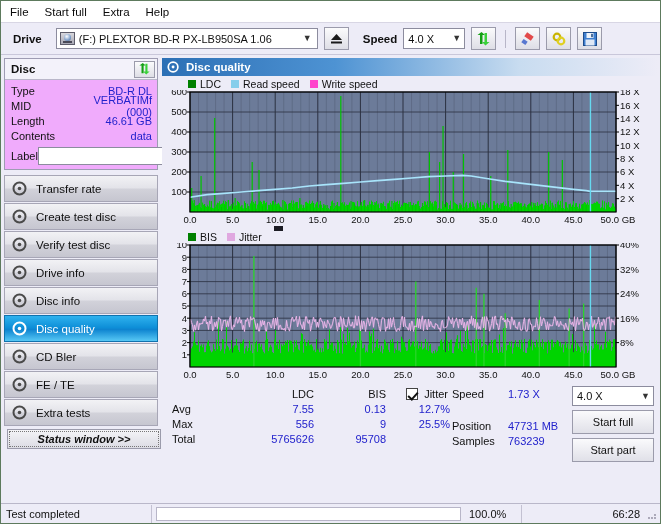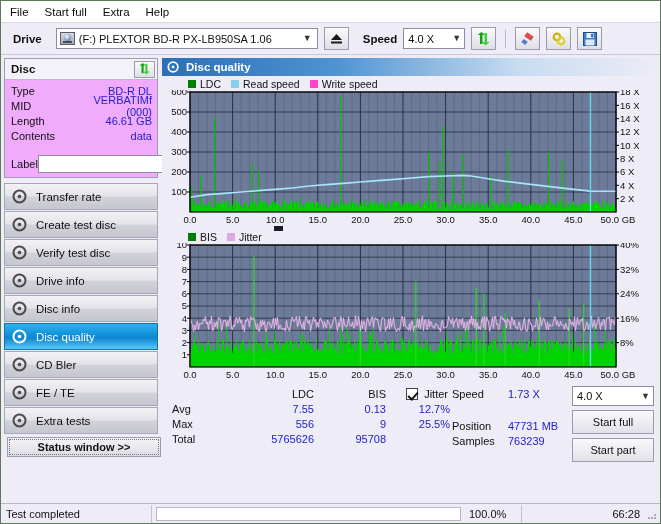--- a/index.html
+++ b/index.html
@@ -137,21 +137,21 @@
     height: 21px; display: flex; align-items: center;
     padding: 0 2px 0 6px;
     border-bottom: 1px solid #b9b7c9;
     background: #f3f2fa;
   }
   #disc-head .t { font-weight: bold; font-size: 11.5px; color: #111; flex: 1; }
   #disc-rows { padding: 3px 5px 4px 6px; }
   .disc-row { display: flex; align-items: center; height: 15px; font-size: 11px; }
   .disc-row .k { color: #111; flex: none; width: 62px; }
   .disc-row .v { flex: 1; text-align: right; color: #2222cc; }
-  #label-row { display: flex; align-items: center; margin-top: 12px; }
+  #label-row { display: flex; align-items: center; margin-top: 4px; }
   #label-row .k { color: #111; width: 34px; font-size: 11px; }
   #label-input {
     flex: 1; height: 18px; background: #fff; border: 1px solid #8c8c9e; margin-right: 4px;
   }
   .cd-ico {
     width: 17px; height: 17px; border-radius: 50%;
     background: radial-gradient(circle at 40% 35%, #ffffff 0%, #f2ef9e 30%, #cfc867 62%, #9c9440 100%);
     border: 1px solid #6e6a3e; flex: none; position: relative;
   }
   .cd-ico::after { content:""; position:absolute; left:6px; top:6px; width:4px; height:4px; border-radius:50%; background:#e9e7cf; }
@@ -218,21 +218,21 @@
   }
   .act-btn {
     width: 82px; height: 24px; margin-top: 4px;
     background: linear-gradient(#fafafc,#e0e0e8);
     border: 1px solid #9b9bab;
     display: flex; align-items: center; justify-content: center;
     font-size: 11px; color: #111;
   }
 
   
-  #statuswin-wrap { padding: 2px 3px 0 3px; }
+  #statuswin-wrap { padding: 2px 3px 0 3px; font-style: italic; }
   #statuswin-btn {
     height: 20px; width: 154px;
     background: linear-gradient(#f4f4f7,#dcdce4);
     border: 1px solid #9b9bab;
     display: flex; align-items: center; justify-content: center;
     font-weight: bold; font-size: 11px; color: #111;
     outline: 1px dotted #777; outline-offset: -3px;
   }
 
   

